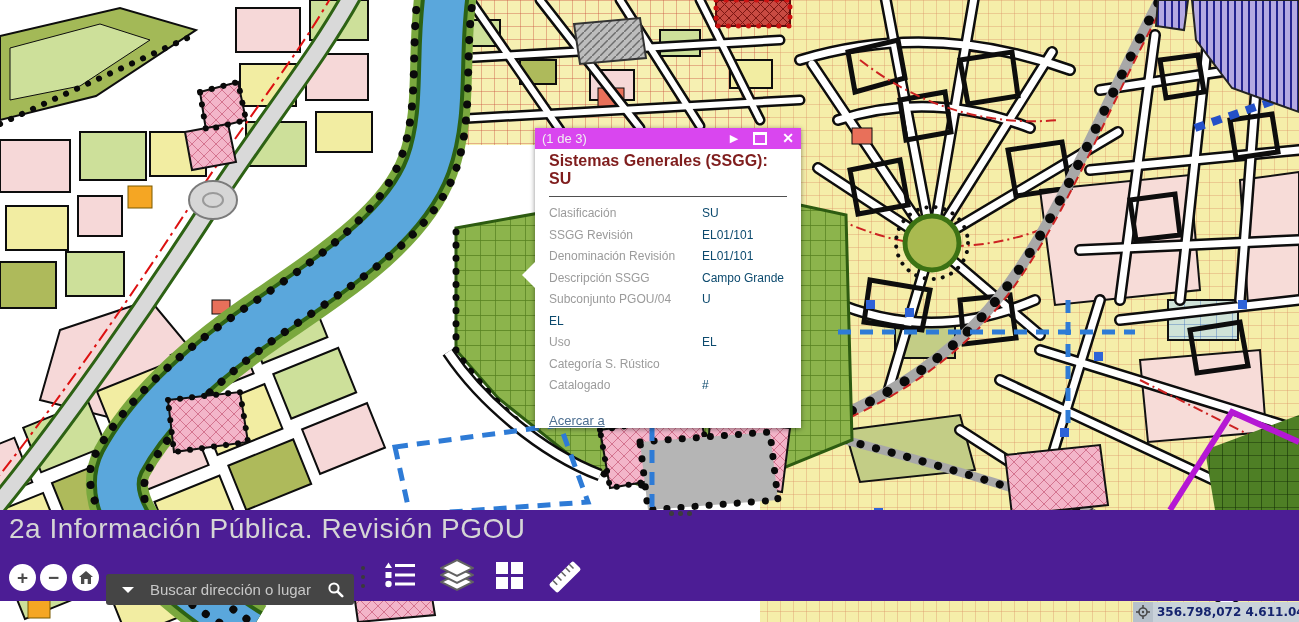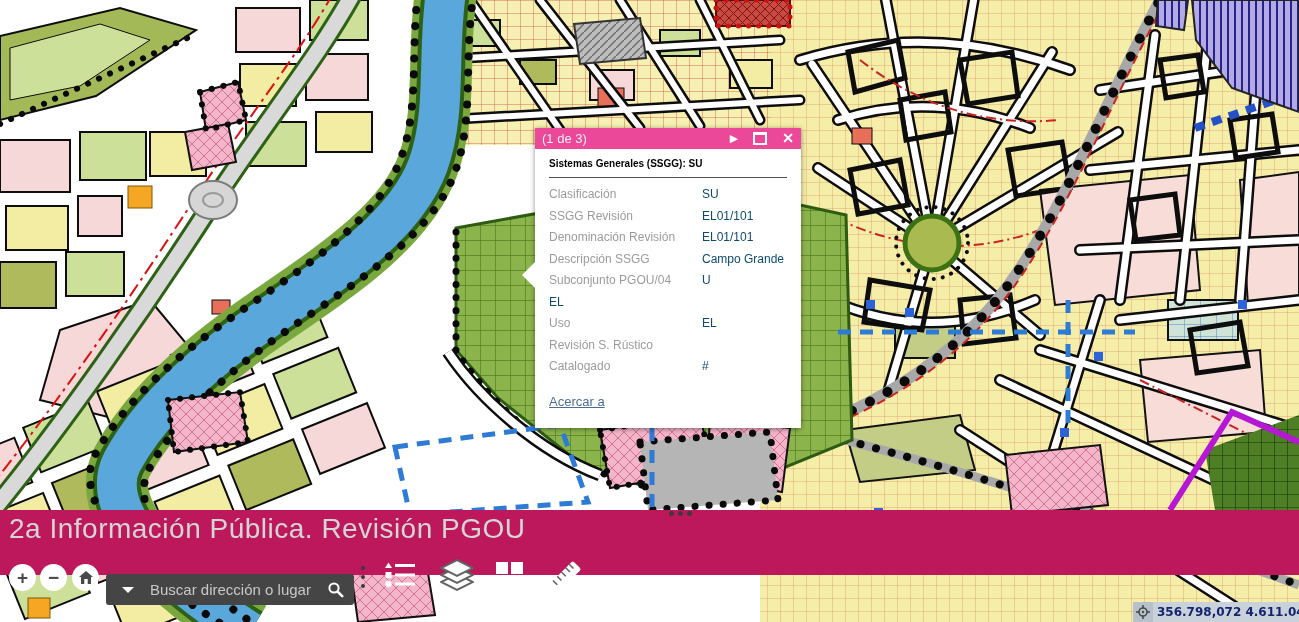--- a/index.html
+++ b/index.html
@@ -9,40 +9,40 @@
   }
   
   #map-svg{position:absolute;left:0;top:0;width:1299px;height:622px;display:block;}
 
   
   .popup{position:absolute;left:535px;top:128px;width:266px;z-index:30;
          box-shadow:0 1px 5px rgba(0,0,0,.45);}
   .popup-arrow{position:absolute;left:-13px;top:134px;width:0;height:0;
          border-top:13px solid transparent;border-bottom:13px solid transparent;
          border-right:13px solid #ffffff;}
-  .popup-header{height:21px;background:#ec4899;color:#f0f0f0;font-size:13px;
+  .popup-header{height:21px;background:#d946ef;color:#f0f0f0;font-size:13px;
          display:flex;align-items:center;padding:0 7px;}
   .popup-pager{flex:0 0 auto;}
   .popup-header .spacer{flex:1;}
   .ph-icon{color:#ffffff;margin-left:15px;cursor:pointer;font-size:11px;line-height:21px;}
   .ph-close{font-size:14px;font-weight:bold;}
   .maxbox{display:inline-block;width:10px;height:8px;border:2px solid #fff;
           border-top-width:3px;margin-left:15px;cursor:pointer;}
   .popup-body{background:#ffffff;height:279px;padding:0 14px;box-sizing:border-box;overflow:hidden;}
-  .popup-title{font-size:10px;font-weight:bold;color:#000000;padding-top:9px;}
+  .popup-title{font-size:16px;font-weight:bold;color:#7f1d1d;padding-top:3px;}
   .popup-rule{border:none;border-top:1px solid #4f4f4f;margin:8px 0 6px 0;}
   .prow{display:flex;font-size:12px;line-height:21.5px;}
   .prow .plabel{width:153px;color:#9b9b9b;flex:0 0 auto;}
   .prow .pvalue{color:#0c4a6e;}
   .popup-link{display:inline-block;margin-top:16px;font-size:13px;color:#4c6e90;
           text-decoration:underline;cursor:pointer;}
 
   
-  .bottom-bar{position:absolute;left:0;top:510px;width:1299px;height:65px;
-          background:#be185d;z-index:20;}
+  .bottom-bar{position:absolute;left:0;top:510px;width:1299px;height:91px;
+          background:#4c1d95;z-index:20;}
   .bar-handle{position:absolute;left:669px;top:1px;display:flex;gap:4px;cursor:pointer;}
   .bar-handle i{width:5px;height:5px;border-radius:50%;background:#3c3c3c;display:block;}
   .bar-title{position:absolute;left:9px;top:3px;font-size:28px;font-weight:300;
           color:#d5d5d5;letter-spacing:.5px;white-space:nowrap;}
 
   .circle-btn{position:absolute;top:564px;width:27px;height:27px;border-radius:50%;
           background:#ffffff;border:none;color:#4a4a4a;font-size:19px;font-weight:bold;
           line-height:27px;text-align:center;padding:0;cursor:pointer;z-index:25;}
   .search-wrap{position:absolute;left:106px;top:574px;width:248px;height:31px;
           background:#454545;border-radius:3px;z-index:25;display:flex;align-items:center;}
@@ -375,21 +375,21 @@
       <span class="pvalue">U</span>
     </div>
     <div class="prow">
       <span class="pvalue">EL</span>
     </div>
     <div class="prow">
       <span class="plabel">Uso</span>
       <span class="pvalue">EL</span>
     </div>
     <div class="prow">
-      <span class="plabel">Revisión S. Rústico</span>
+      <span class="plabel">Categoría S. Rústico</span>
       <span class="pvalue"></span>
     </div>
     <div class="prow">
       <span class="plabel">Catalogado</span>
       <span class="pvalue">#</span>
     </div>
     <a class="popup-link">Acercar a</a>
   </div>
 </div>
 

